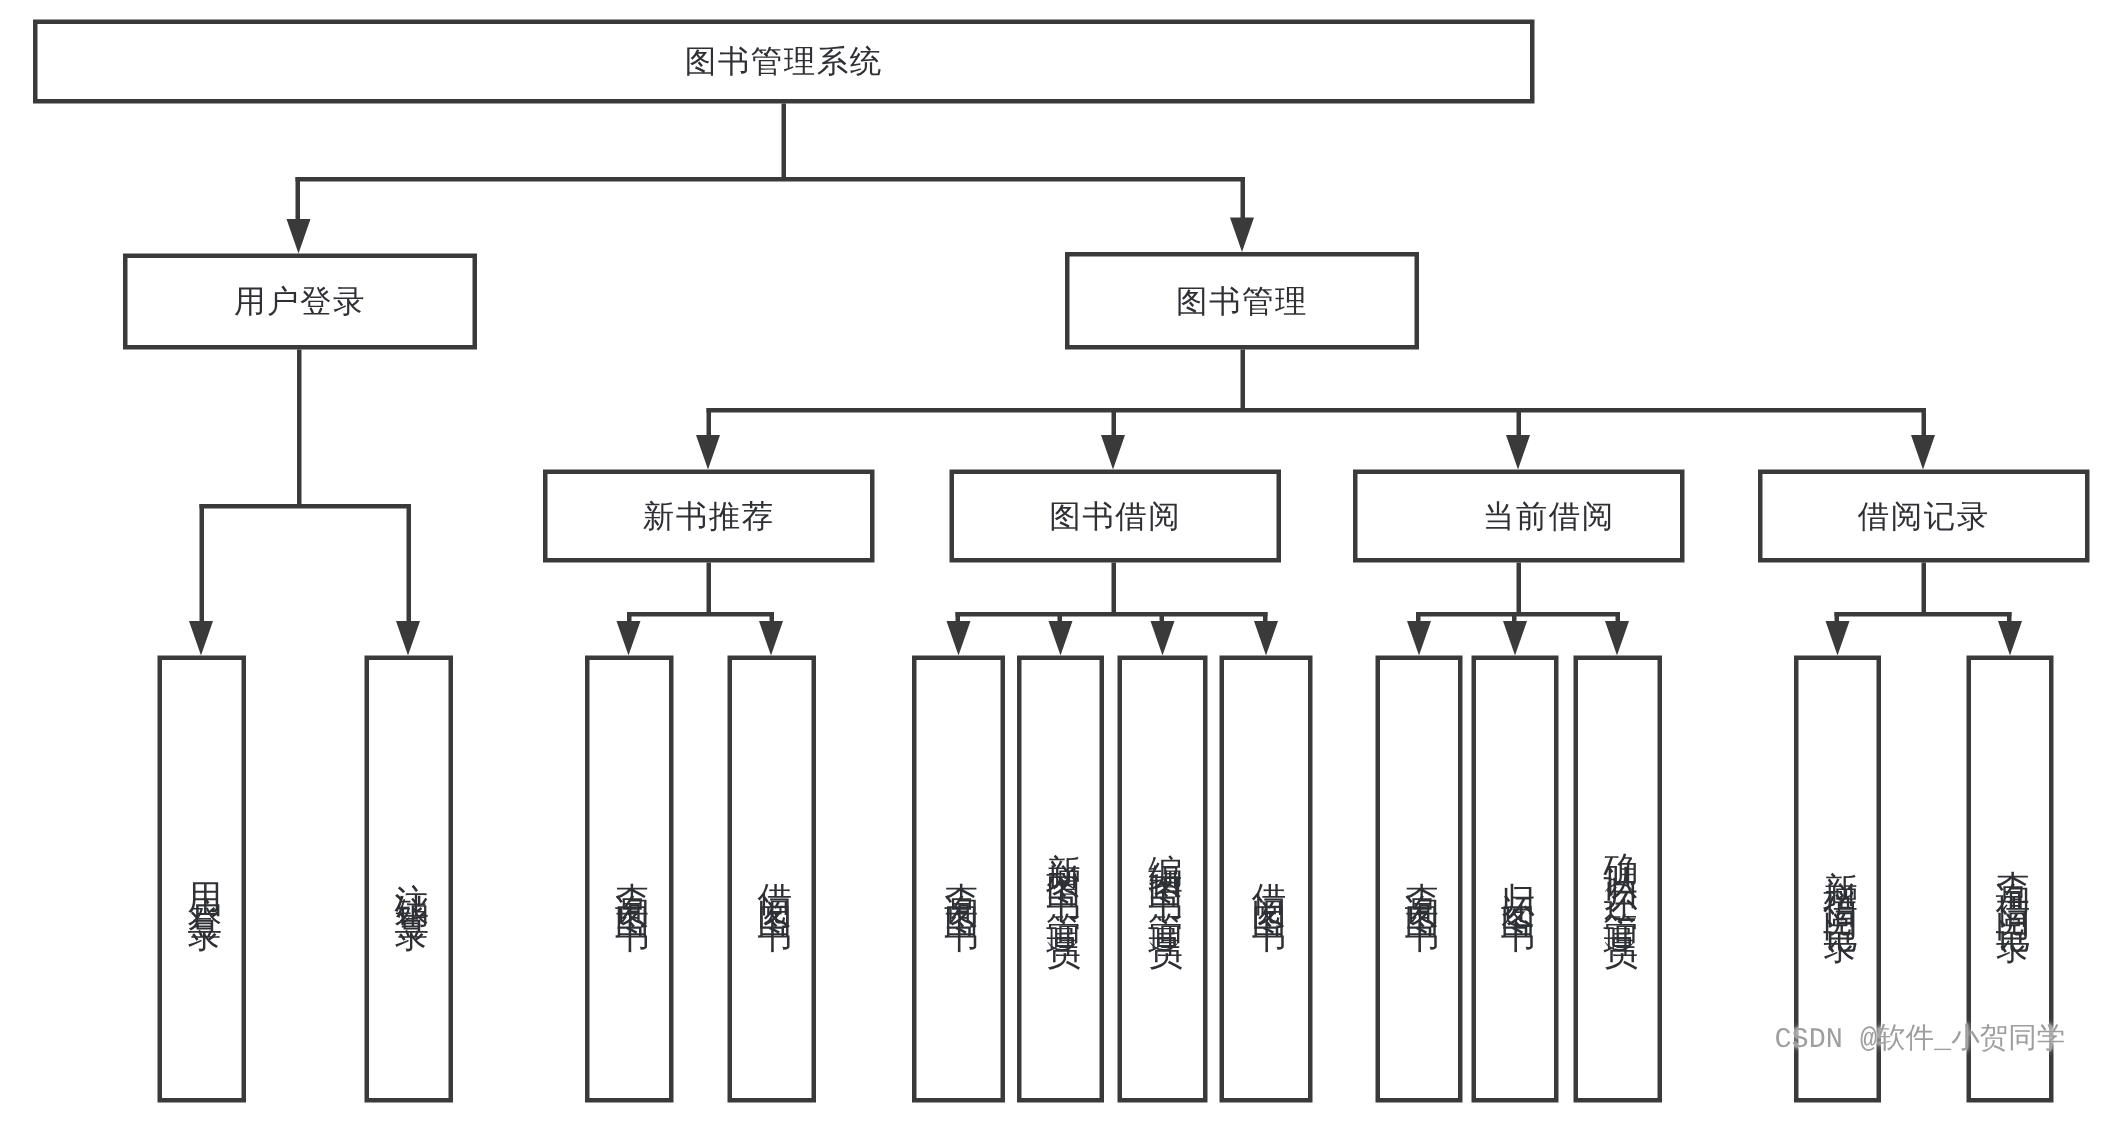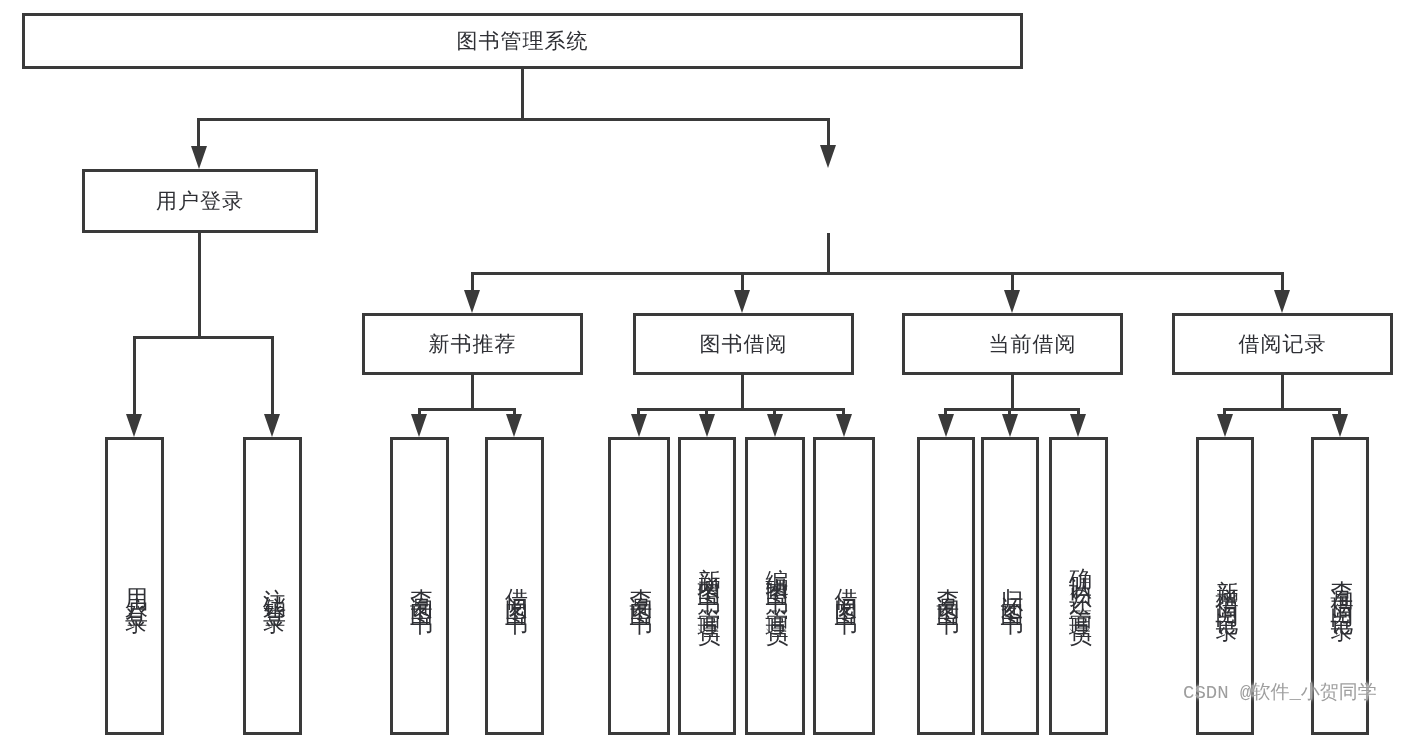--- a/index.html
+++ b/index.html
@@ -69,20 +69,23 @@
 
   <div class="ln" style="left:521px;top:69px;width:3px;height:49px;"></div>
   <div class="ln" style="left:197px;top:118px;width:633px;height:3px;"></div>
   <div class="ln" style="left:197px;top:118px;width:3px;height:30px;"></div>
   <div class="arw" style="left:191px;top:146px;"></div>
   <div class="ln" style="left:827px;top:118px;width:3px;height:30px;"></div>
   <div class="arw" style="left:820px;top:145px;"></div>
 
   <div class="hbox" style="left:82px;top:169px;width:236px;height:64px;">
     <span>用户登录</span>
+  </div>
+  <div class="hbox" style="left:710px;top:168px;width:236px;height:65px;">
+    <span>图书管理</span>
   </div>
 
   <div class="ln" style="left:198px;top:233px;width:3px;height:103px;"></div>
   <div class="ln" style="left:133px;top:336px;width:141px;height:3px;"></div>
   <div class="ln" style="left:133px;top:336px;width:3px;height:80px;"></div>
   <div class="arw" style="left:126px;top:414px;"></div>
   <div class="ln" style="left:271px;top:336px;width:3px;height:80px;"></div>
   <div class="arw" style="left:264px;top:414px;"></div>
 
   <div class="ln" style="left:827px;top:233px;width:3px;height:41px;"></div>

